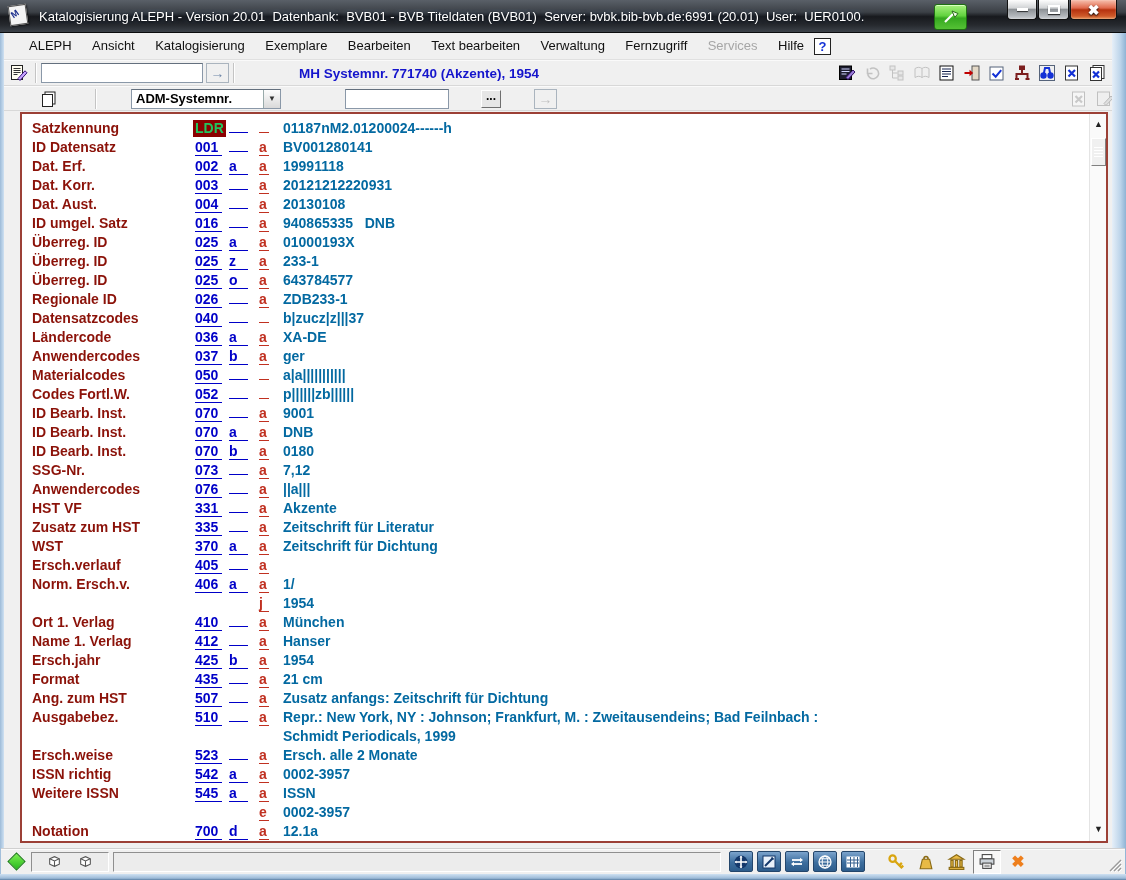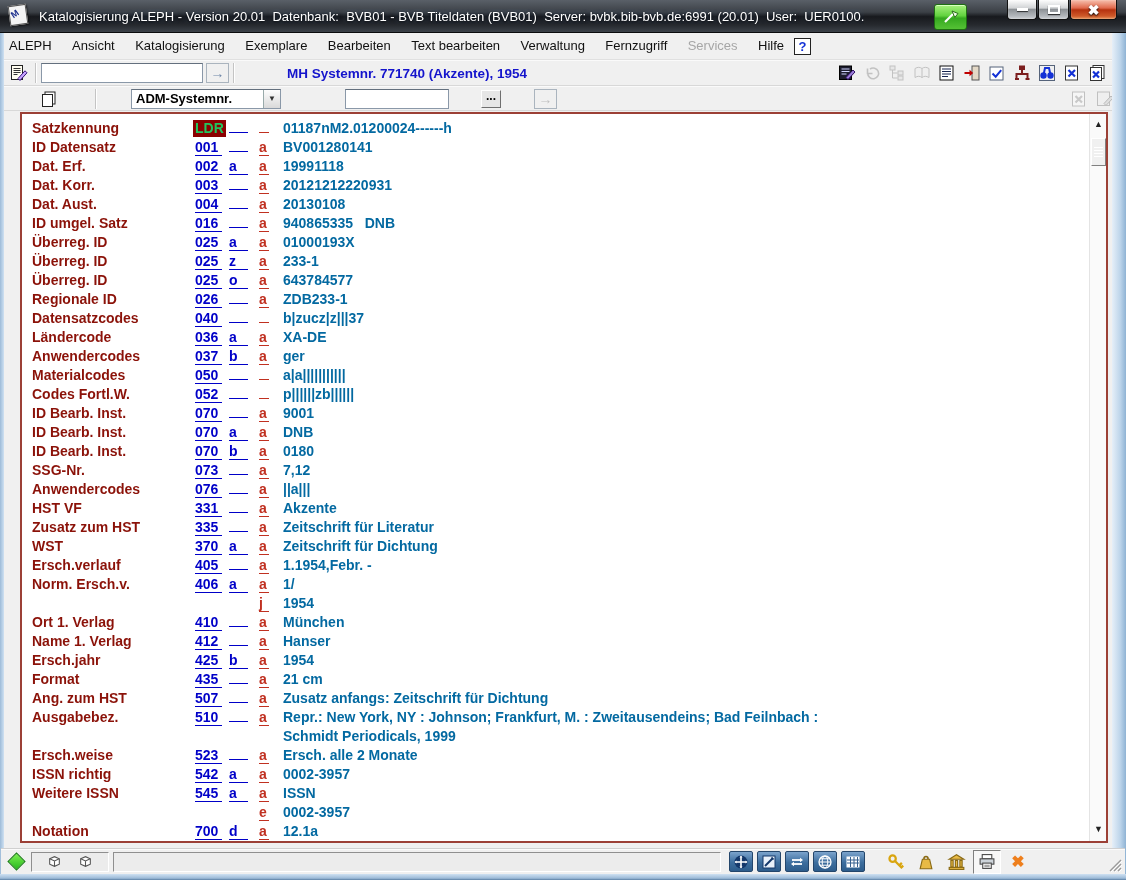--- a/index.html
+++ b/index.html
@@ -50,21 +50,21 @@
     width:47px;
     background:linear-gradient(180deg,#f7c0ae,#e0694c 42%,#b5320f 52%,#cf5a2a 85%,#e89a64);
   }
   .glyph-min{ display:block; width:11px; height:3px; background:#fff; box-shadow:0 1px 1px rgba(0,0,0,.7); }
   .glyph-max{ display:block; width:12px; height:9px; border:2px solid #fff; box-shadow:0 1px 1px rgba(0,0,0,.7); }
   .glyph-close{ color:#fff; font-size:14px; font-weight:bold; text-shadow:0 1px 2px #000; line-height:1; }
 
   
   .menubar {
     position:absolute; left:1px; top:33px; width:1124px; height:27px; background:#f0f0f0;
-    border-bottom:1px solid #e0e0e0; display:flex; align-items:center; padding-left:0; z-index:4;
+    border-bottom:1px solid #e0e0e0; display:flex; align-items:center; padding-left:20px; z-index:4;
   }
   .menu-item { display:inline-block; padding:0 8px; font-size:13px; color:#111; line-height:26px; cursor:default; }
   .menu-item.disabled { color:#a6a6a6; }
   .help-box {
     width:17px; height:17px; background:#fff; border:1px solid #222; margin-left:2px;
     display:flex; align-items:center; justify-content:center;
     color:#1331d6; font-weight:bold; font-size:13px; cursor:pointer;
   }
 
   
@@ -84,21 +84,21 @@
     height:20px; border:1px solid #8a98a8; border-top-color:#64707e; background:#fff;
     font-family:"Liberation Sans",sans-serif; font-size:13px; padding:0 3px;
   }
   .tb1 .tb-input { width:162px; }
   .tb2 .tb-input { width:104px; }
   .arrow-btn {
     width:23px; height:20px; margin-left:3px; background:#f0f0f0; border:1px solid #aab4be;
     color:#6f87a8; font-size:14px; font-weight:bold; line-height:1; cursor:pointer; padding:0;
   }
   .arrow-btn.disabled { color:#c0c0c0; cursor:default; }
-  .rec-info { color:#1414cc; font-size:13.5px; font-weight:bold; margin-left:4px; white-space:nowrap;padding-left:44px; }
+  .rec-info { color:#1414cc; font-size:13.5px; font-weight:bold; margin-left:16px; white-space:nowrap;padding-left:44px; }
   .tb1-icons { margin-left:auto; margin-right:16px; display:flex; gap:1px; }
   .tb2-icons { margin-left:auto; margin-right:8px; display:flex; gap:2px; }
   .dd {
     display:flex; align-items:center; width:150px; height:20px; border:1px solid #8a98a8;
     border-top-color:#64707e; background:#fff; cursor:pointer;
   }
   .dd-label { flex:1; font-size:13px; font-weight:bold; padding-left:4px; color:#000; }
   .dd-btn {
     width:17px; height:18px; background:linear-gradient(180deg,#fdfdfd,#d9d9d9); border-left:1px solid #9aa;
     font-size:8px; color:#333; display:flex; align-items:center; justify-content:center; flex:none;
@@ -535,21 +535,20 @@
         <span class="f-ind"><u class="indu">a</u></span>
         <span class="f-sub"><u class="subu">a</u></span>
         <span class="f-value">Zeitschrift für Dichtung</span>
       </div>
 
       <div class="rrow">
         <span class="f-label">Ersch.verlauf</span>
         <span class="f-tag"><u class="tagu">405</u></span>
         <span class="f-ind"><u class="indu"></u></span>
         <span class="f-sub"><u class="subu">a</u></span>
-        <span class="f-value">1.1954,Febr. -</span>
       </div>
 
       <div class="rrow">
         <span class="f-label">Norm. Ersch.v.</span>
         <span class="f-tag"><u class="tagu">406</u></span>
         <span class="f-ind"><u class="indu">a</u></span>
         <span class="f-sub"><u class="subu">a</u></span>
         <span class="f-value">1/</span>
       </div>
 

